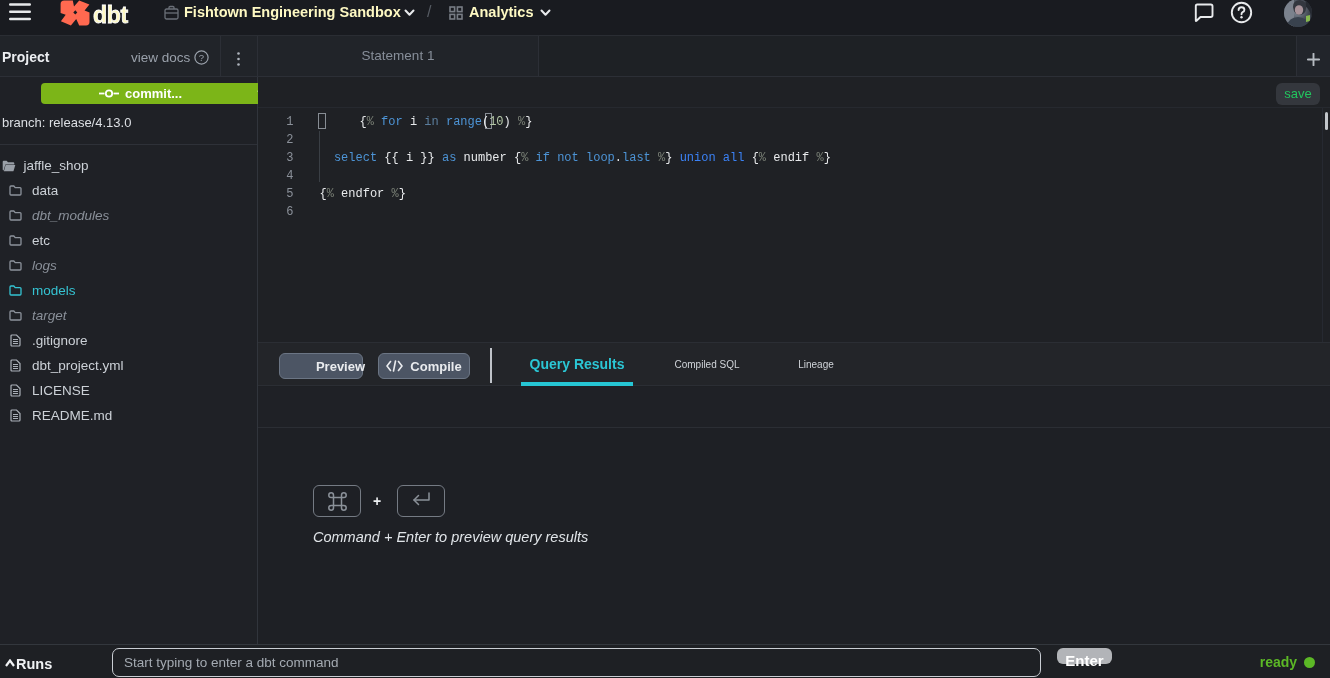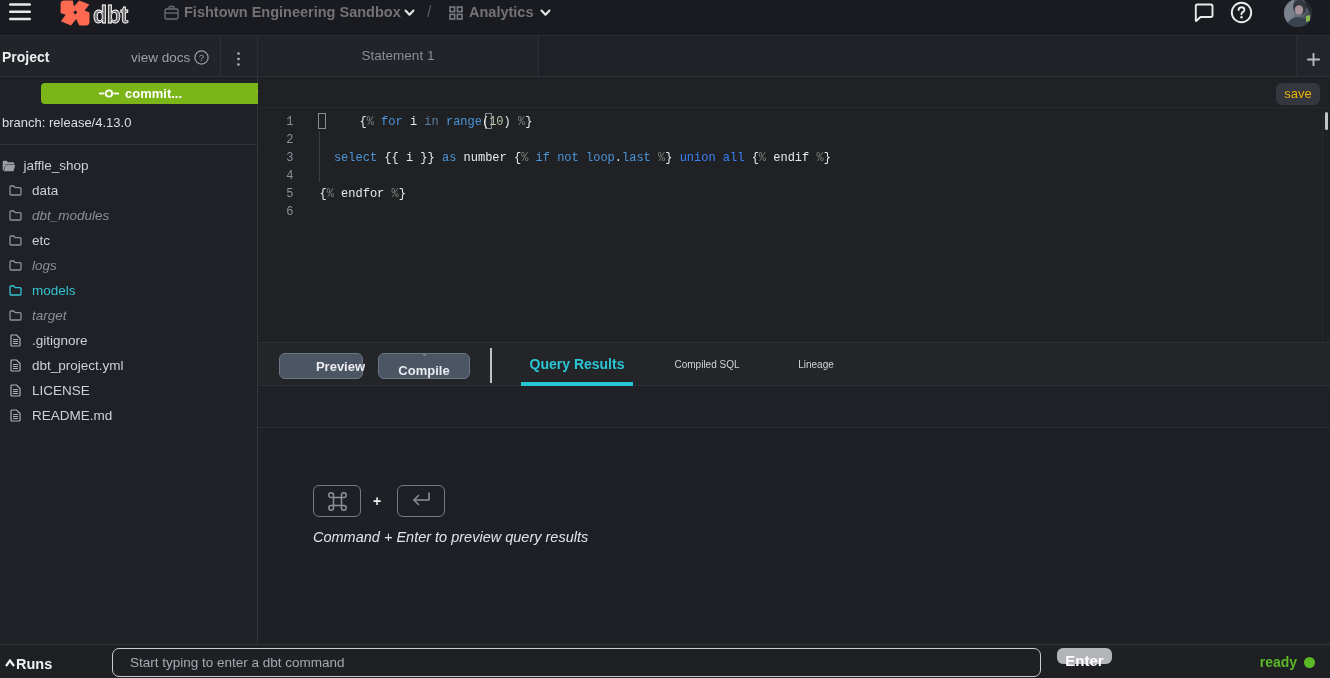--- a/index.html
+++ b/index.html
@@ -2,40 +2,40 @@
 <html><head>
 <meta charset="utf-8">
 <style>
   * { margin:0; padding:0; box-sizing:border-box; }
   html,body { width:1330px; height:678px; overflow:hidden; background:#1e2024; }
   body { font-family:"Liberation Sans", sans-serif; position:relative; }
   .abs { position:absolute; }
 
   
   #header { left:0; top:0; width:1330px; height:36px; background:#191b20; border-bottom:1px solid #2a2d33; }
-  .hdr-txt { color:#737373; font-weight:bold; font-size:14.5px; }
+  .hdr-txt { color:#fef9c3; font-weight:bold; font-size:14.5px; }
   .hdr-dim { color:#565b63; }
 
   
   #row2 { left:0; top:36px; width:1330px; height:41px; background:#212429; border-bottom:1px solid #2c2f36; }
   #row2 .vline { position:absolute; top:0; width:1px; height:40px;  background:#2c2f36; }
 
   
   #sidebar { left:0; top:77px; width:258px; height:567px; background:#1f2126; border-right:1px solid #31353c; }
   #commitbtn { left:2px; top:5.5px; width:240px; height:21px; background:#7cb518; border-radius:4px; color:#fff; font-weight:bold; font-size:13px;margin-left:39px; }
   #branch { left:2px; top:38px; color:#dcdfe4; font-size:13px; }
   #treediv { left:0; top:66.5px; width:257px; height:1px; background:#2e3138; }
   .trow { position:absolute; left:0; height:25px; width:257px; color:#ccd1d7; font-size:13.5px; line-height:25px; }
   .trow.it { font-style:italic; color:#8a9099; }
   .trow.teal { color:#35c3d2; }
 
   
   #editor { left:258px; top:77px; width:1072px; height:265px; background:#1f2125; }
   #saverow { left:0; top:0; width:1072px; height:31px; border-bottom:1px solid #26292f; }
-  #savebtn { right:10px; top:6px; width:44px; height:22px; background:#34373d; border-radius:6px; color:#eab308; font-size:13px; text-align:center; line-height:22px; }
+  #savebtn { right:10px; top:6px; width:44px; height:22px; background:#34373d; border-radius:6px; color:#22c55e; font-size:13px; text-align:center; line-height:22px; }
   .codeline { position:absolute; left:61.5px; font-family:"Liberation Mono", monospace; font-size:12px; white-space:pre; color:#e8eaec; line-height:18px; height:18px; }
   .lnum { position:absolute; width:35.5px; text-align:right; font-family:"Liberation Mono", monospace; font-size:12px; color:#8b919a; line-height:18px; }
   .kw { color:#4d94d6; }
   .kwdim { color:#5b7e9e; }
   .pct { color:#7a8076; }
   .num { color:#b5c9a8; }
   .dim { color:#3b82f6;font-family:Liberation Mono, monospace; }
   .bracketbox { position:absolute; width:7.5px; height:16.5px; border:1px solid #878d94; }
   #scrollthumb { left:1067px; top:35px; width:3px; height:18px; background:#c2c6cb; border-radius:2px; }
 
@@ -49,21 +49,21 @@
 
   
   #results { left:258px; top:387px; width:1072px; height:256px; background:#1e2025; }
   #reshead { left:0; top:0; width:1072px; height:41px; background:#1f2126; border-bottom:1px solid #2b2e34; }
   .keybox { position:absolute; width:48px; height:32px; border:1.5px solid #757b84; border-radius:6px; color:#8b9199; text-align:center; }
   #cmdhint { position:absolute; left:55px; top:142px; color:#e0e4e8; font-style:italic; font-size:14.5px; }
 
   
   #bottombar { left:0; top:644px; width:1330px; height:34px; background:#1e2024; border-top:1px solid #33373d; }
   #runs { position:absolute; left:16px; top:10.5px; color:#f0f2f4; font-weight:bold; font-size:14.5px; }
-  #cmdinput { position:absolute; left:112px; top:3px; width:929px; height:29px; border:1.5px solid #c9cdd3; border-radius:7px; color:#a4aab2; font-size:13.5px; line-height:28px; padding-left:17px; }
+  #cmdinput { position:absolute; left:112px; top:3px; width:929px; height:29px; border:1.5px solid #c9cdd3; border-radius:7px; color:#a4aab2; font-size:13.5px; line-height:28px; padding-left:11px; }
   #enterbtn { position:absolute; left:1057px; top:3px; width:55px; height:16px; background:#b2b4b8; border-radius:6px; color:#fff; font-weight:bold; font-size:15px; text-align:center; line-height:26px; }
   #ready { position:absolute; right:15px; top:9px; color:#5cb826; font-weight:bold; font-size:14px; }
 </style>
 </head>
 <body>
 
 <div id="header" class="abs">
   <svg class="abs" style="left:9px; top:3px;" width="22" height="18" viewBox="0 0 22 18">
     <g stroke="#e8eaec" stroke-width="2.4" stroke-linecap="round">
       <line x1="1.2" y1="1.5" x2="20.8" y2="1.5"></line>
@@ -289,21 +289,21 @@
   <div class="tbtn" style="left:21px; width:84px;padding-left:32px;">
     <svg width="15" height="14" viewBox="0 0 15 14">
       <g fill="none" stroke="#e9ebee" stroke-width="1.5">
         <rect x="1" y="1" width="13" height="12" rx="1.5"></rect>
         <line x1="1" y1="5.2" x2="14" y2="5.2"></line>
         <line x1="7.5" y1="5.2" x2="7.5" y2="13"></line>
       </g>
     </svg>
     <span>Preview</span>
   </div>
-  <div class="tbtn" style="left:120px; width:92px;flex-direction:column;">
+  <div class="tbtn" style="left:120px; width:92px;">
     <svg width="17" height="12" viewBox="0 0 17 12">
       <g fill="none" stroke="#e9ebee" stroke-width="1.6" stroke-linecap="round" stroke-linejoin="round">
         <path d="M4.5 1.5 L1 6 L4.5 10.5"></path>
         <path d="M12.5 1.5 L16 6 L12.5 10.5"></path>
         <line x1="9.5" y1="1" x2="7.5" y2="11"></line>
       </g>
     </svg>
     <span>Compile</span>
   </div>
   <div id="tbsep"></div>

